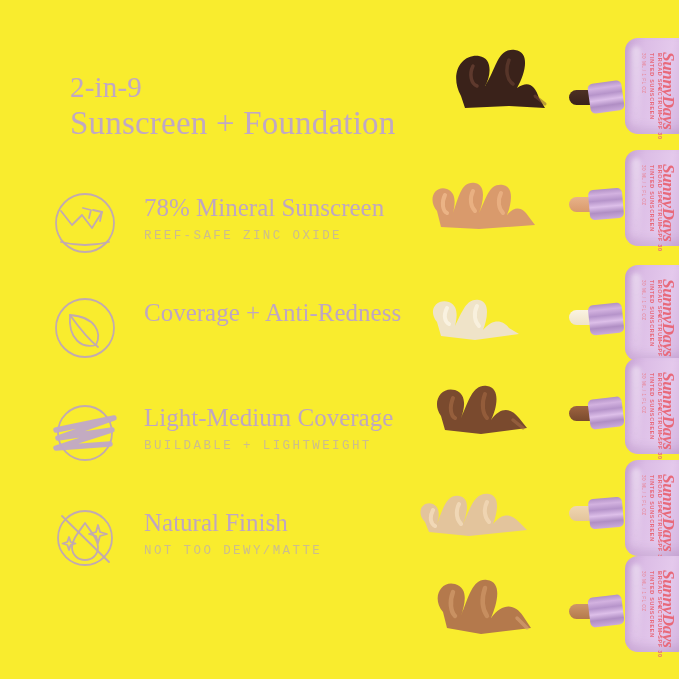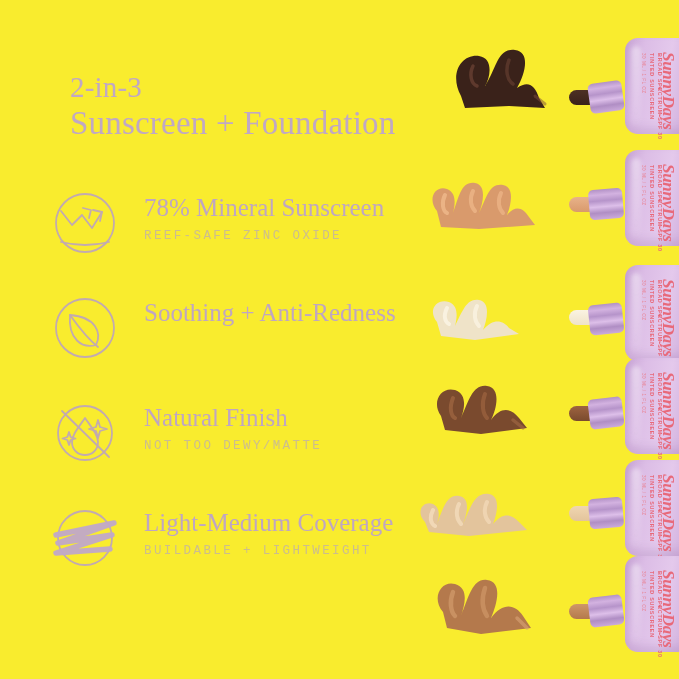--- a/index.html
+++ b/index.html
@@ -176,21 +176,21 @@
   .swatch { position: absolute; }
   .swatch svg { display: block; overflow: visible; }
 </style>
 </head>
 <body>
 
 <div id="stage">
   <div class="bg"></div>
 
   <div class="headline">
-    <span class="l1">2-in-3</span>
+    <span class="l1">2-in-9</span>
     <span class="l2">Sunscreen + Foundation</span>
   </div>
 
   <div class="features">
 
     <div class="feature">
       <span class="ic">
         <svg viewBox="0 0 66 66" width="66" height="66">
           <g fill="none" stroke="#c2aab0" stroke-width="1.8" stroke-linecap="round" stroke-linejoin="round">
             <circle cx="33" cy="33" r="29"></circle>
@@ -211,21 +211,34 @@
       <span class="ic">
         <svg viewBox="0 0 66 66" width="66" height="66">
           <g fill="none" stroke="#c2aab0" stroke-width="1.8" stroke-linecap="round" stroke-linejoin="round">
             <circle cx="33" cy="33" r="29"></circle>
             <path d="M18 20 C44 22 50 38 44 50 C30 54 16 44 18 20 Z"></path>
             <path d="M18 20 C28 34 36 44 46 52"></path>
           </g>
         </svg>
       </span>
       <span class="txt">
-        <span class="title">Soothing + Anti-Redness</span>
+        <span class="title">Coverage + Anti-Redness</span>
+      </span>
+    </div>
+
+    <div class="feature">
+      <span class="ic">
+        <svg viewBox="0 0 66 66" width="66" height="66">
+          <circle cx="33" cy="33" r="27" fill="none" stroke="#c2aab0" stroke-width="1.8"></circle>
+          <path d="M4 30 L62 18 L6 38 L60 30 L4 48 L58 44" fill="none" stroke="#c0a8c9" stroke-width="5.5" stroke-linecap="round" stroke-linejoin="round" opacity="0.95"></path>
+        </svg>
+      </span>
+      <span class="txt">
+        <span class="title">Light-Medium Coverage</span>
+        <span class="sub">BUILDABLE + LIGHTWEIGHT</span>
       </span>
     </div>
 
     <div class="feature">
       <span class="ic">
         <svg viewBox="0 0 66 66" width="66" height="66">
           <g fill="none" stroke="#c2aab0" stroke-width="1.8" stroke-linecap="round" stroke-linejoin="round">
             <circle cx="33" cy="33" r="27"></circle>
             <path d="M33 18 C40 28 46 35 46 42 C46 50 40 55 33 55 C26 55 20 50 20 42 C20 35 26 28 33 18 Z"></path>
             <path d="M10 11 L57 57"></path>
@@ -233,33 +246,20 @@
             <path d="M17 32 L18.6 37 L23.5 38.5 L18.6 40 L17 45 L15.4 40 L10.5 38.5 L15.4 37 Z"></path>
           </g>
         </svg>
       </span>
       <span class="txt">
         <span class="title">Natural Finish</span>
         <span class="sub">NOT TOO DEWY/MATTE</span>
       </span>
     </div>
 
-    <div class="feature">
-      <span class="ic">
-        <svg viewBox="0 0 66 66" width="66" height="66">
-          <circle cx="33" cy="33" r="27" fill="none" stroke="#c2aab0" stroke-width="1.8"></circle>
-          <path d="M4 30 L62 18 L6 38 L60 30 L4 48 L58 44" fill="none" stroke="#c0a8c9" stroke-width="5.5" stroke-linecap="round" stroke-linejoin="round" opacity="0.95"></path>
-        </svg>
-      </span>
-      <span class="txt">
-        <span class="title">Light-Medium Coverage</span>
-        <span class="sub">BUILDABLE + LIGHTWEIGHT</span>
-      </span>
-    </div>
-
   </div>
 
   <div class="products">
 
     <div class="unit" style="top:18px;right:0;width:230px;height:120px;">
       <div class="swatch" style="left:-10px;top:6px;">
         <svg width="140" height="110" viewBox="0 0 140 110">
           <path d="M22 72 C10 50 22 30 40 32 C54 34 52 52 46 62 C58 44 58 24 76 26 C92 28 86 50 78 64 C90 56 96 62 100 74 L106 84 L70 82 L26 84 Z" fill="#3a221a"></path>
           <path d="M34 42 C30 50 32 60 38 62" stroke="#6b4234" stroke-width="3.5" fill="none" stroke-linecap="round" opacity=".75"></path>
           <path d="M70 36 C66 46 68 56 74 60" stroke="#6b4234" stroke-width="3.5" fill="none" stroke-linecap="round" opacity=".6"></path>

